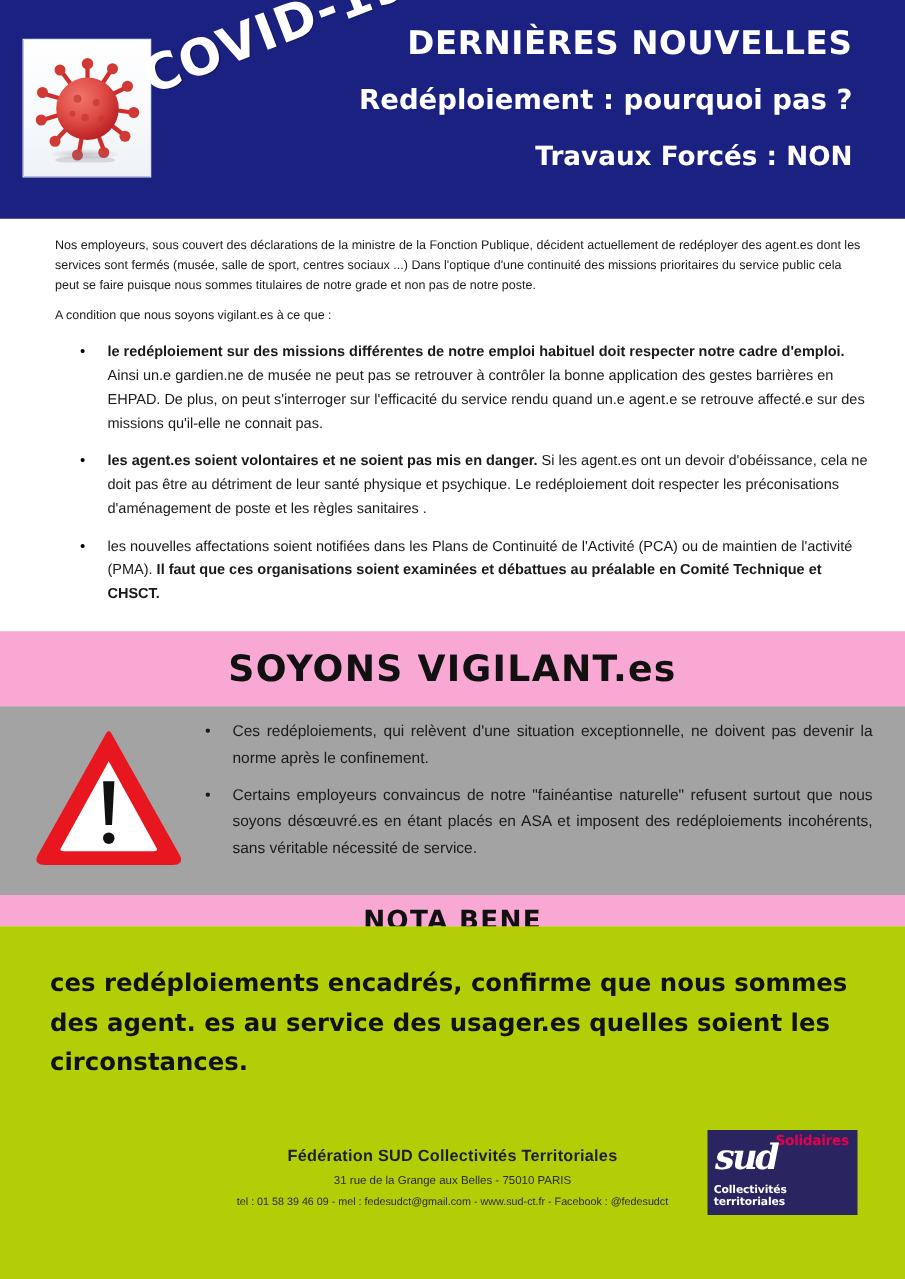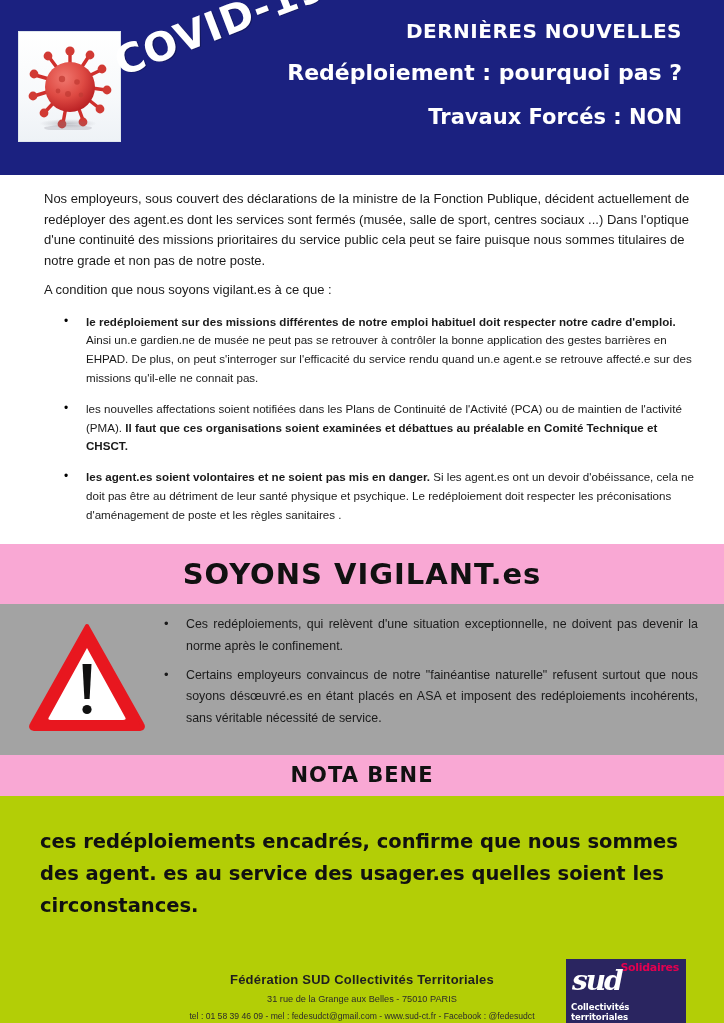--- a/index.html
+++ b/index.html
@@ -57,21 +57,21 @@
   }
 
   .head-lines {
     position: absolute;
     right: 42px;
     top: 18px;
     text-align: right;
     color: #ffffff;
   }
   .head-l1 {
-    font-size: 20px;
+    font-size: 26px;
     font-weight: bold;
     letter-spacing: .5px;
     font-family: "DejaVu Sans", sans-serif;
     line-height: 1.35;
     white-space: nowrap;
   }
   .head-l2 {
     font-size: 22px;
     font-weight: bold;
     font-family: "DejaVu Sans", sans-serif;
@@ -87,21 +87,21 @@
     line-height: 1.3;
     white-space: nowrap;
   }
 
   
   .body-block {
     padding: 14px 30px 10px 44px;
     background: #ffffff;
   }
   .para {
-    font-size: 13px;
+    font-size: 10px;
     line-height: 1.58;
     color: #1a1a1a;
     text-align: left;
     margin: 0 0 9px 0;
   }
   .para.tight { margin-bottom: 6px; }
 
   ul.bullets {
     margin: 0;
     padding: 0 0 0 20px;
@@ -135,21 +135,21 @@
     font-weight: bold;
   }
   .banner-vigilant {
     height: 60px;
     line-height: 60px;
     font-size: 29px;
     letter-spacing: 1px;
     margin-top: 9px;
   }
   .banner-nota {
-    height: 41px;
+    height: 25px;
     line-height: 41px;
     font-size: 21px;
     letter-spacing: 1px;
   }
 
   
   .warn-section {
     display: flex;
     align-items: flex-start;
     background: #a3a3a3;
@@ -336,24 +336,24 @@
 
 <div class="body-block">
   <p class="para">Nos employeurs, sous couvert des déclarations de la ministre de la Fonction Publique, décident actuellement de redéployer des agent.es dont les services sont fermés (musée, salle de sport, centres sociaux ...) Dans l'optique d'une continuité des missions prioritaires du service public cela peut se faire  puisque nous sommes titulaires de notre grade et non pas de notre poste.</p>
   <p class="para tight">A condition que nous soyons vigilant.es à ce que :</p>
 
   <ul class="bullets">
     <li>
       <span class="b">le redéploiement sur des missions différentes de notre emploi habituel doit respecter  notre cadre d'emploi.</span><span> Ainsi un.e gardien.ne de musée ne peut pas se retrouver à contrôler la bonne application des gestes barrières en EHPAD. De plus, on peut s'interroger sur l'efficacité du service rendu quand un.e agent.e se retrouve affecté.e sur des missions qu'il-elle ne connait pas.</span>
     </li>
     <li>
-      <span>les nouvelles affectations soient notifiées dans les Plans de Continuité de l'Activité (PCA) ou de maintien de l'activité (PMA). </span><span class="b">Il faut que ces organisations soient examinées et débattues au préalable en Comité Technique et CHSCT.</span>
+      <span class="b">les agent.es soient volontaires et ne soient pas mis en danger.</span><span> Si les agent.es ont un devoir d'obéissance, cela ne doit pas être au détriment de leur santé physique et psychique. Le redéploiement doit respecter les préconisations d'aménagement de poste et les règles sanitaires .</span>
     </li>
     <li>
-      <span class="b">les agent.es soient volontaires et ne soient pas mis en danger.</span><span> Si les agent.es ont un devoir d'obéissance, cela ne doit pas être au détriment de leur santé physique et psychique. Le redéploiement doit respecter les préconisations d'aménagement de poste et les règles sanitaires .</span>
+      <span>les nouvelles affectations soient notifiées dans les Plans de Continuité de l'Activité (PCA) ou de maintien de l'activité (PMA). </span><span class="b">Il faut que ces organisations soient examinées et débattues au préalable en Comité Technique et CHSCT.</span>
     </li>
   </ul>
 </div>
 
 <div class="pink-banner banner-vigilant">SOYONS VIGILANT.es</div>
 
 <div class="warn-section">
   <div class="warn-icon">
     <svg width="118" height="112" viewBox="0 0 118 112">
       <path d="M59 6 L114 104 Q117 109 110 109 L8 109 Q1 109 4 104 Z" fill="#E8171F" stroke="#E8171F" stroke-width="4" stroke-linejoin="round"></path>

